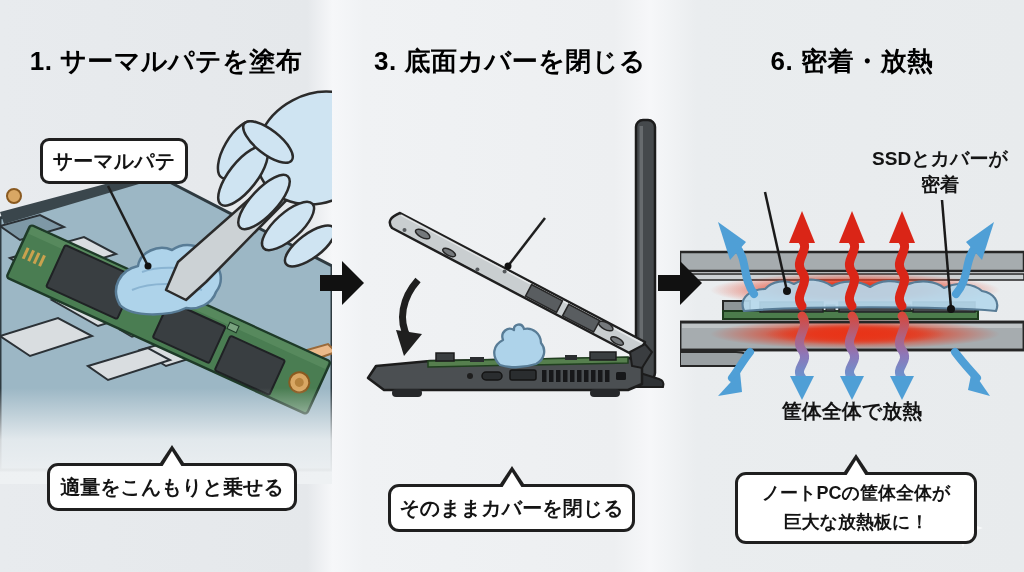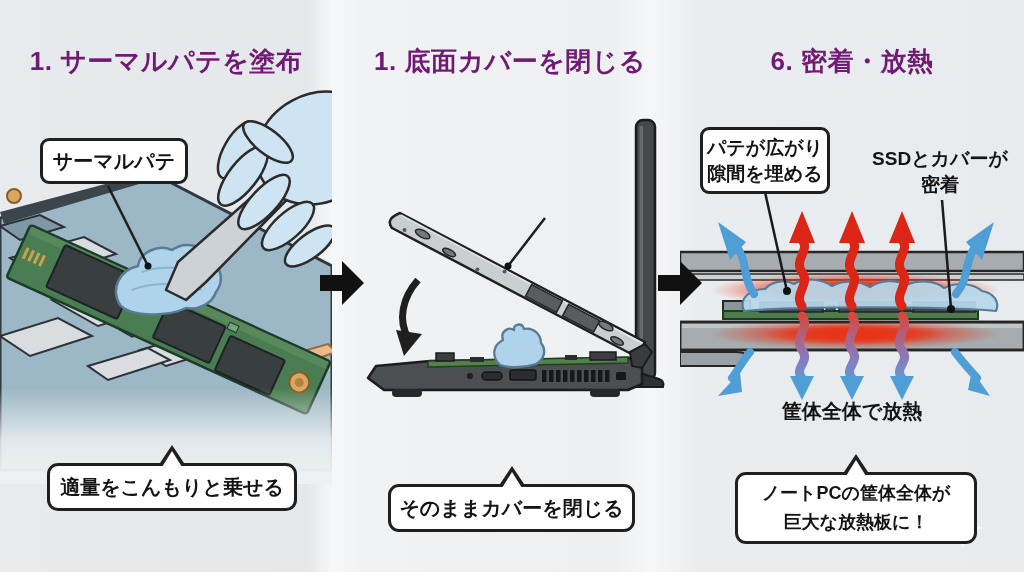--- a/index.html
+++ b/index.html
@@ -8,21 +8,21 @@
     font-family:"Liberation Sans","DejaVu Sans",sans-serif;color:#17181a;
     background:linear-gradient(90deg,#e8ebee 0%,#e5e8eb 30%,#f6f7f9 32.5%,#f0f2f4 35.5%,#edeff1 60%,#f6f7f9 63.5%,#eaedef 68%,#e8ebed 100%);
   }
   .panel{position:absolute;top:0;height:572px;overflow:hidden}
   #panel1{left:0;width:332px}
   #panel2{left:340px;width:340px}
   #panel3{left:680px;width:344px}
   .panel svg{position:absolute;left:0;top:0}
   .step-title{
     position:absolute;left:0;right:0;top:44px;text-align:center;
-    font-size:26px;font-weight:800;letter-spacing:.5px;color:#701a75;white-space:nowrap
+    font-size:26px;font-weight:800;letter-spacing:.5px;color:#000000;white-space:nowrap
   }
   .labelbox{
     position:absolute;background:#fff;border:3px solid #1f1f1f;border-radius:9px;
     display:flex;align-items:center;justify-content:center;
     font-weight:bold;text-align:center;color:#141414
   }
   .plain-label{position:absolute;font-weight:bold;color:#141414;text-align:center;white-space:pre-line}
   .bubble{
     position:absolute;background:#fff;border:3px solid #1f1f1f;border-radius:11px;
     display:flex;align-items:center;justify-content:center;
@@ -175,21 +175,21 @@
       <path d="M78,280 C62,298 58,320 68,338" fill="none" stroke="#1f1f1f" stroke-width="7"></path>
       <polygon points="56,330 82,334 64,356" fill="#1f1f1f"></polygon>
     </g>
 
     <g>
       <line x1="205" y1="218" x2="168" y2="266" stroke="#1f1f1f" stroke-width="2.5"></line>
       <circle cx="168" cy="266" r="3.5" fill="#111"></circle>
     </g>
   </svg>
 
-  <div class="step-title">1. 底面カバーを閉じる</div>
+  <div class="step-title">3. 底面カバーを閉じる</div>
   <div class="bubble" style="left:48px;top:484px;width:241px;height:42px;font-size:20px">そのままカバーを閉じる</div>
 </div>
 
 <div class="panel" id="panel3">
   <svg width="344" height="572" viewBox="0 0 344 572">
     <defs>
       <radialGradient id="glowR" cx="0.5" cy="0.5" r="0.5">
         <stop offset="0" stop-color="#e83418" stop-opacity="1"></stop>
         <stop offset="0.45" stop-color="#e83418" stop-opacity="0.8"></stop>
         <stop offset="1" stop-color="#e83418" stop-opacity="0"></stop>
@@ -270,22 +270,20 @@
     </g>
     <g>
       <line x1="262" y1="200" x2="271" y2="308" stroke="#1a1a1a" stroke-width="2.5"></line>
       <circle cx="271" cy="309" r="4" fill="#111"></circle>
     </g>
 
     <path fill="#ffffff" opacity="0.7" d="M283,508 L288,523 L303,528 L288,533 L283,548 L278,533 L263,528 L278,523 Z"></path>
   </svg>
 
   <div class="step-title">6. 密着・放熱</div>
-  <div class="labelbox pre" style="left:20px;top:127px;width:124px;height:61px;font-size:19px;line-height:26px">パテが広がり
-隙間を埋める</div>
   <div class="plain-label" style="left:190px;top:146px;width:140px;font-size:19px;line-height:26px">SSDとカバーが
 密着</div>
   <div class="plain-label" style="left:0;top:398px;width:344px;font-size:20px">筐体全体で放熱</div>
   <div class="bubble" style="left:55px;top:472px;width:236px;height:66px;font-size:18px;line-height:29px">ノートPCの筐体全体が
 巨大な放熱板に！</div>
 </div>
 
 <svg class="step-arrow" style="left:320px;top:261px" viewBox="0 0 44 44">
   <path d="M0,14 H22 V0 L44,22 L22,44 V30 H0 Z" fill="#111"></path>
 </svg>

